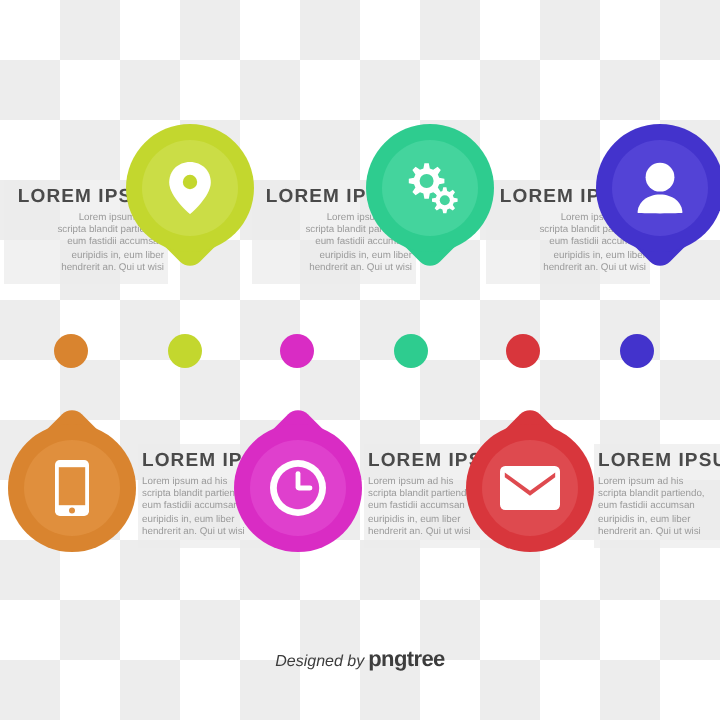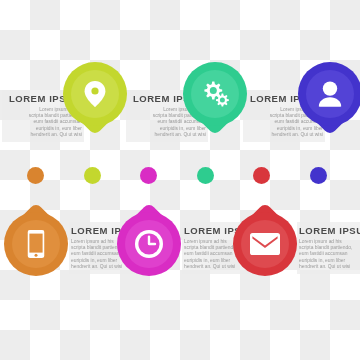--- a/index.html
+++ b/index.html
@@ -224,14 +224,17 @@
     <div class="disc" style="background:#d8363c;"></div>
     <div class="ring" style="width:48px;height:48px;background:#de4a4f;margin-top:8px;"></div>
     <span class="ico" style="margin-top:8px;">
       <svg width="30" height="22" viewBox="0 0 30 22">
         <rect x="0" y="0" width="30" height="22" rx="2.6"></rect>
         <path d="M2.4 3.2 15 12.4 27.6 3.2 27.6 5.6 15 14.9 2.4 5.6Z" fill="#de4a4f"></path>
       </svg>
     </span>
   </div>
 
+  <div id="footer">
+    <span class="d">Designed by</span><span class="b">pngtree</span>
+  </div>
 
 </div>
 
 </body></html>

